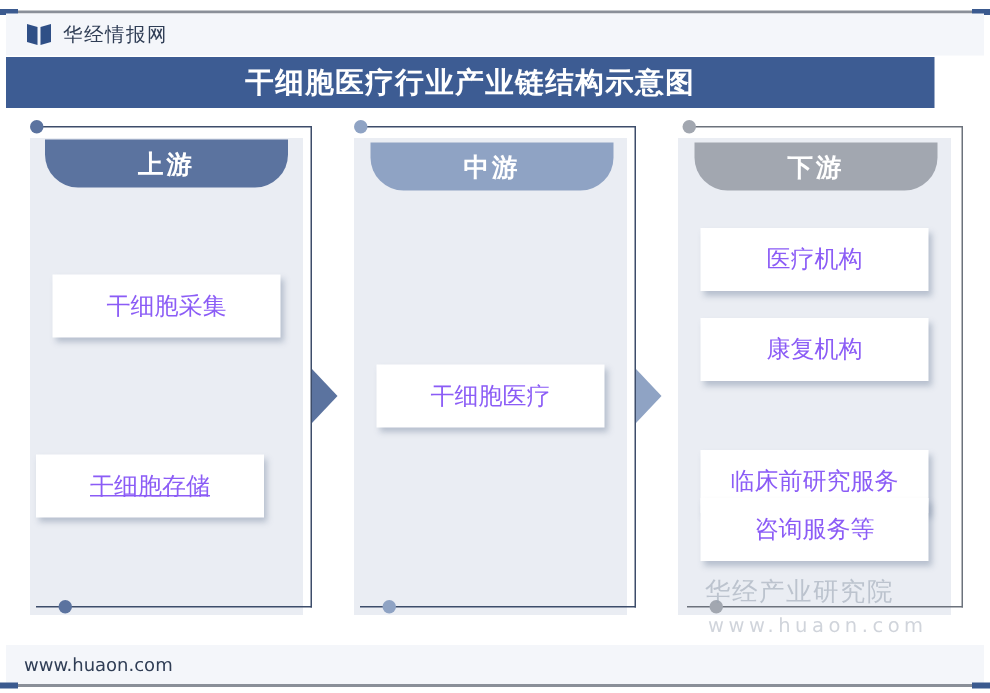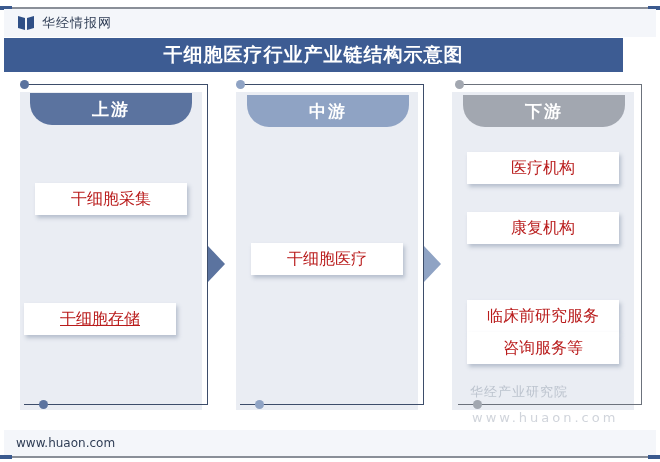--- a/index.html
+++ b/index.html
@@ -39,31 +39,31 @@
   .frame-dot {
     position: absolute; width: 9px; height: 9px; border-radius: 50%;
   }
   .head-tab {
     position: absolute; height: 32px;
     border-radius: 0 0 22px 22px;
     display: flex; align-items: center; justify-content: center;
     color: #ffffff; font-size: 17px; font-weight: bold; letter-spacing: 2px; text-align: center;
   }
   .card {
-    position: absolute; background: #ffffff; height: 32px;
+    position: absolute; background: #ffffff; height: 42px;
     display: flex; align-items: center; justify-content: center;
-    font-size: 16px; color: #b91c1c;
+    font-size: 16px; color: #8b5cf6;
     box-shadow: 2px 3px 4px rgba(120,135,160,0.45);
   }
   .arrow {
     position: absolute; width: 0; height: 0;
     border-top: 18px solid transparent; border-bottom: 18px solid transparent;
   }
   .watermark {
-    position: absolute; color: rgba(150,160,175,0.55); font-size: 13px; letter-spacing: 1px;
+    position: absolute; color: rgba(150,160,175,0.55); font-size: 17px; letter-spacing: 1px;
   }
   .watermark-url {
     position: absolute; color: rgba(150,160,175,0.45); font-size: 13px; letter-spacing: 3px;
   }
   .footer-bar {
     position: absolute; left: 4px; top: 430px; width: 652px; height: 26px;
     background: #f4f6fa;
     display: flex; align-items: center; justify-content: space-between;
     padding: 0 12px;
   }

